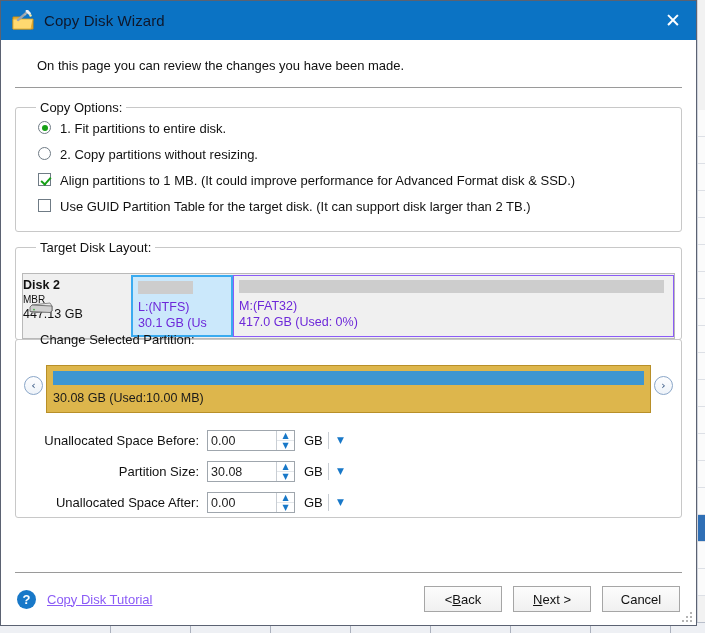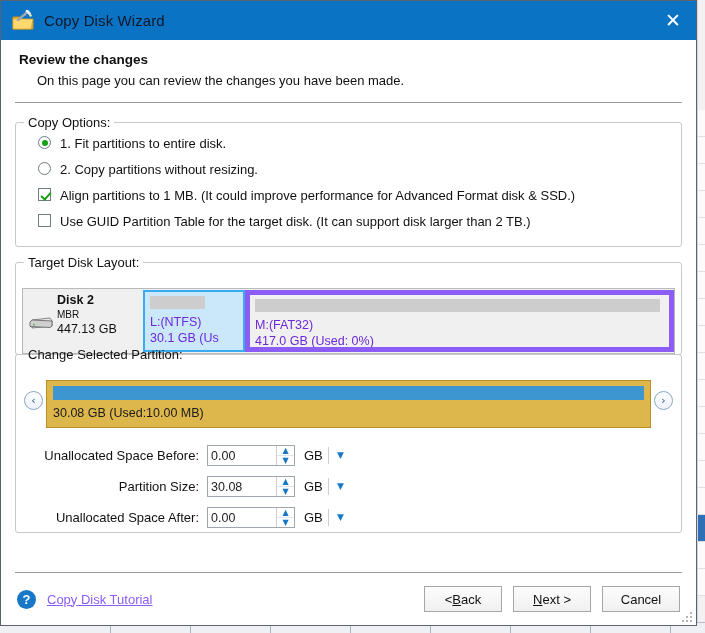--- a/index.html
+++ b/index.html
@@ -129,21 +129,21 @@
     border-radius: 3px;
     margin: 0;
     padding: 0;
     position: absolute;
     box-sizing: border-box;
   }
   fieldset.group > legend {
     font-size: 13px;
     color: #111111;
     padding: 0 4px;
-    margin-left: 8px;
+    margin-left: 20px;
   }
 
   
   #grp-copy { left: 14px; top: 12px; right: 14px; height: 132px; }
   .opt-row {
     display: flex;
     align-items: flex-start;
     margin: 0 0 0 22px;
     font-size: 13px;
     color: #111111;
@@ -194,41 +194,40 @@
     position: absolute;
     left: 6px; top: 18px; right: 6px;
     height: 66px;
     background: #f0f0f0;
     border: 1px solid #b9b9b9;
     box-sizing: border-box;
     display: flex;
     align-items: stretch;
   }
   .disk-info {
-    width: 120px;
-    flex: none;
-    position: relative;
-    padding-left: 34px;
+    width: 108px;
+    flex: none;
+    position: relative;
     box-sizing: border-box;
   }
   .disk-glyph {
     position: absolute;
     left: 6px; top: 26px;
     width: 24px; height: 13px;
   }
   .disk-name { font-size: 12.5px; font-weight: bold; color: #111; margin-top: 4px; }
   .disk-scheme { font-size: 10px; color: #111; margin-top: 2px; }
   .disk-size { font-size: 12.5px; color: #111; margin-top: 2px; }
 
   .part {
     position: relative;
     box-sizing: border-box;
     overflow: hidden;
     padding: 4px 5px 0 5px;
-    border: 5px solid #8b5cf6;
+    border: 1px solid #8b5cf6;
     background: #f0f0f0;
     margin: 1px 0;
   }
   .part.selected {
     background: #cbe8fb;
     border: 2px solid #3aabf0;
   }
   .part .usebar {
     height: 13px;
     background: #cdcdcd;
@@ -475,21 +474,20 @@
         <path d="M12.5 4.5 l1.2 0 l-0.6 1.1 z" fill="#fff7c0"></path>
         <circle cx="18.5" cy="5.5" r="1.2" fill="#fff0a0"></circle>
         <path d="M3.5 5 l0.8 1.6 l1.7 0.2 l-1.3 1.2 l0.4 1.7 l-1.6-0.9 l-1.6 0.9 l0.4-1.7 l-1.3-1.2 l1.7-0.2 z" fill="#ffe27a" opacity="0.0"></path>
       </svg>
     </div>
     <div class="title-text">Copy Disk Wizard</div>
     <div class="title-close">✕</div>
   </div>
 
   <div class="header">
-    <h1>Review the changes</h1>
     <p>On this page you can review the changes you have been made.</p>
   </div>
   <div class="header-rule"></div>
 
   <div class="body">
 
     <fieldset class="group" id="grp-copy">
       <legend>Copy Options:</legend>
 
       <div class="opt-row">

